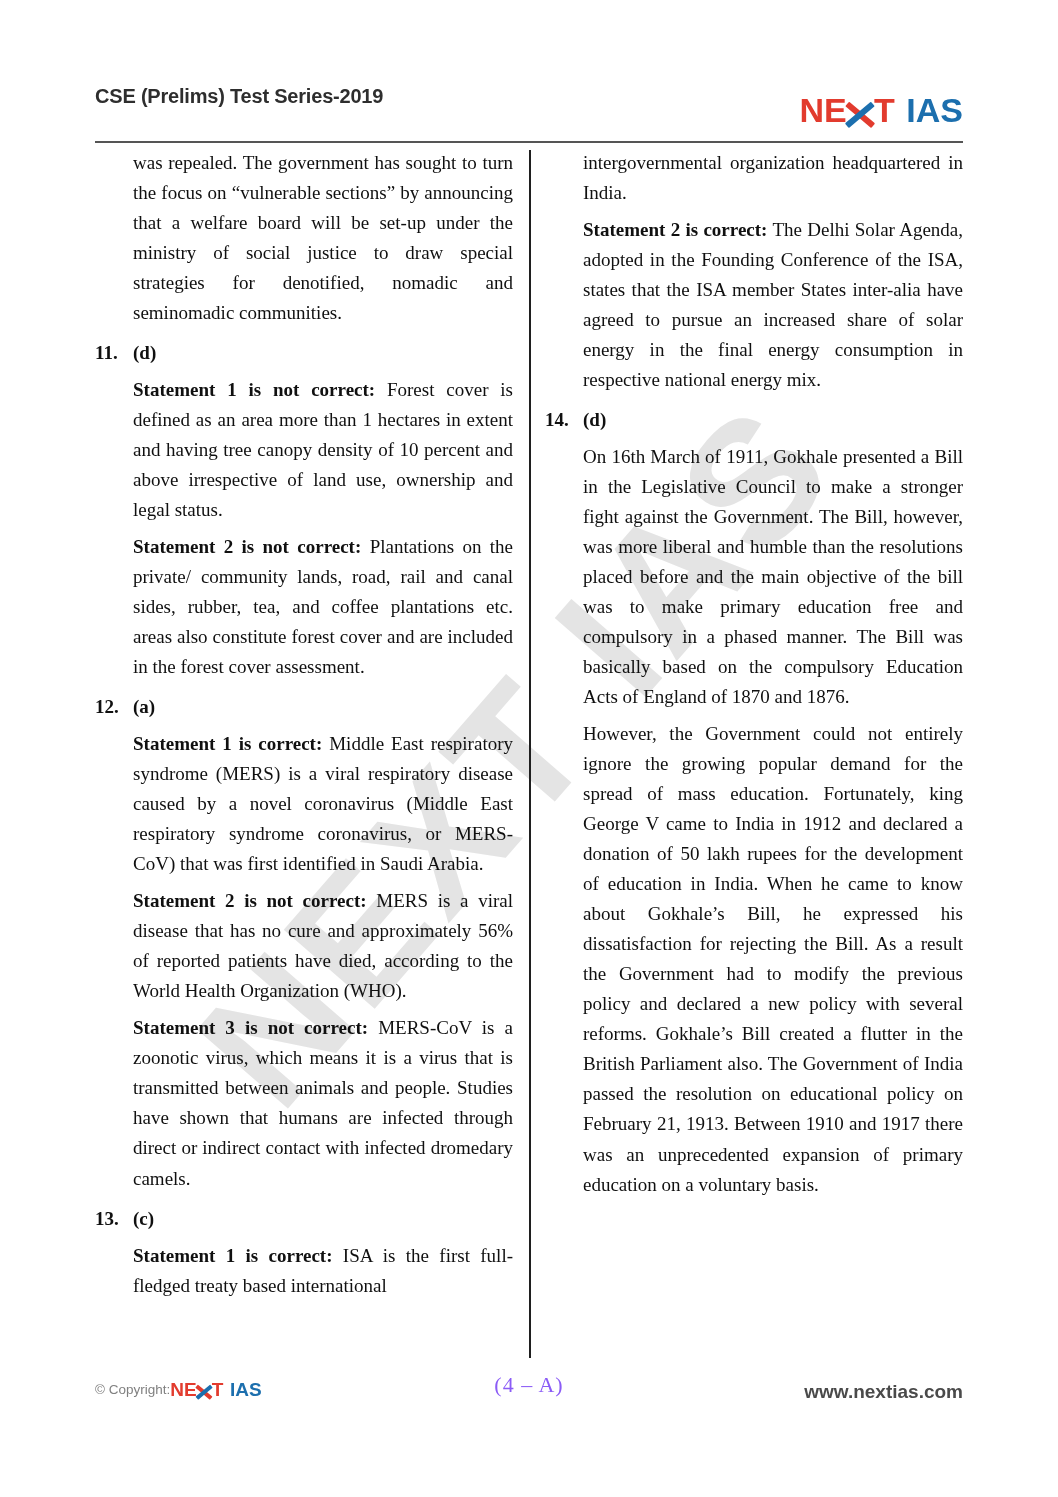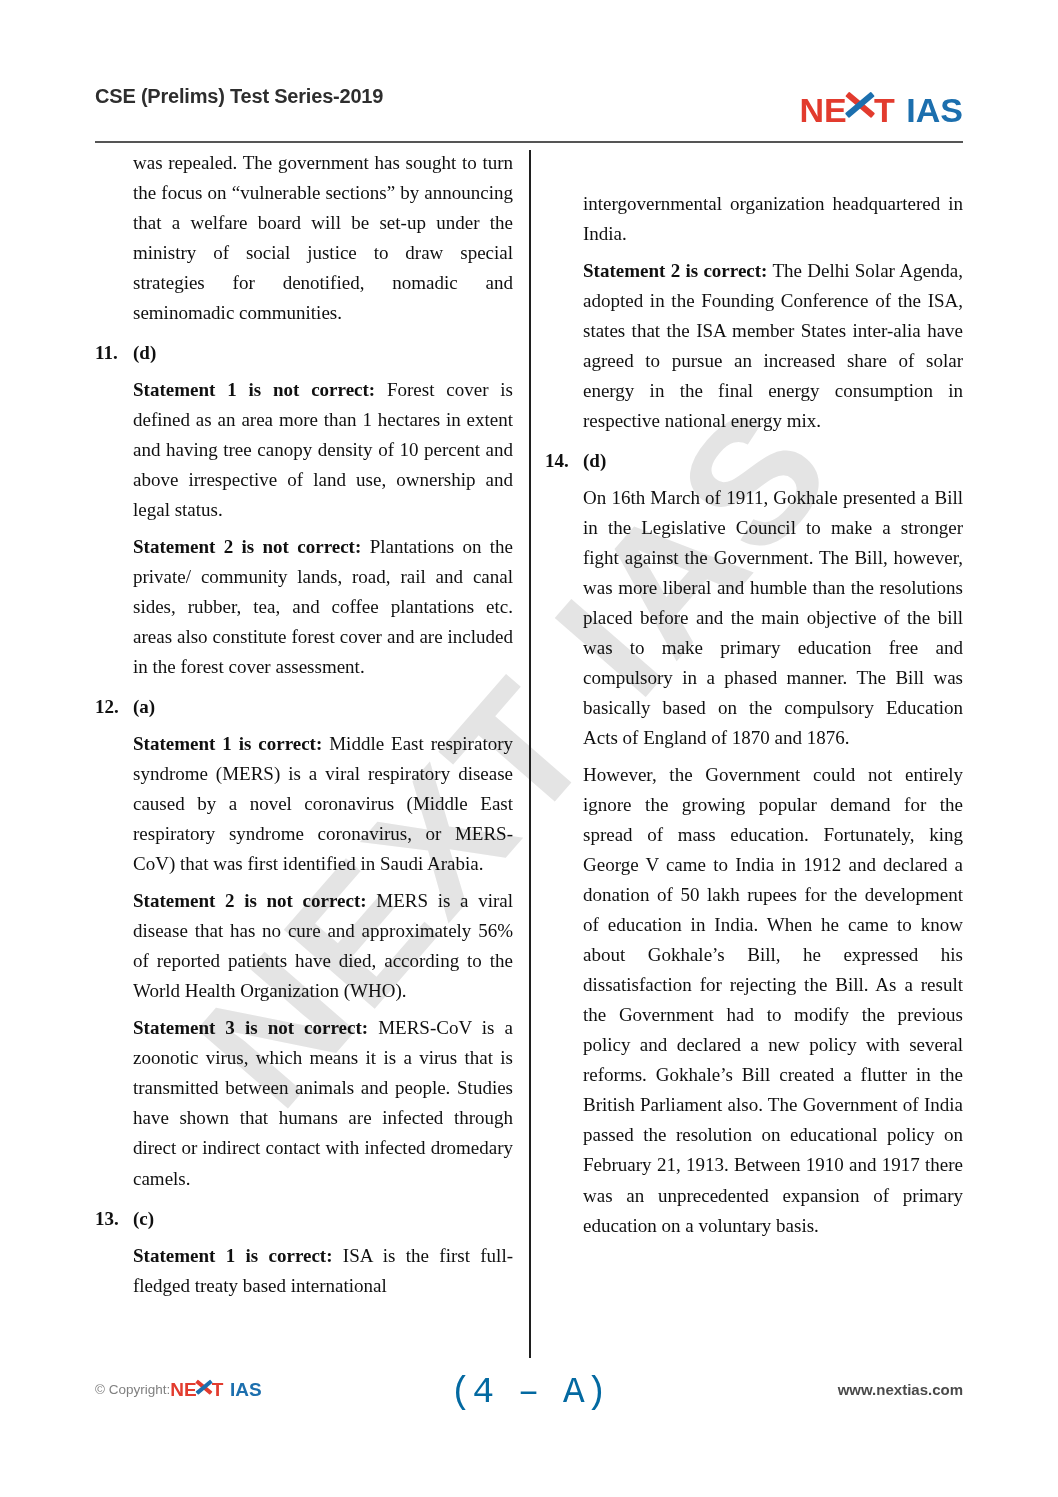--- a/index.html
+++ b/index.html
@@ -17,21 +17,21 @@
   .header-title {
     position:absolute; left:95px; top:85px; z-index:2;
     font-family:"Liberation Sans", sans-serif; font-weight:bold;
     font-size:20px; color:#2e2e2e; letter-spacing:-0.2px;
   }
   .header-rule {
     position:absolute; left:95px; top:141px; width:868px; height:2px;
     background:#555; z-index:2;
   }
   .logo {
-    display:inline-flex; align-items:flex-start;
+    display:inline-flex; align-items:flex-end;
     font-family:"Liberation Sans", sans-serif; font-weight:bold; line-height:1;
   }
   .logo .red  { color:#E23B2E; }
   .logo .blue { color:#1C6FAE; }
   .logo .ias  { margin-left:0.34em; }
   .logo-x { position:relative; display:inline-block; width:0.80em; height:0.70em; }
   .logo-x::before, .logo-x::after {
     content:""; position:absolute; left:50%; top:50%;
     width:1.0em; height:0.19em; border-radius:0.03em;
   }
@@ -42,43 +42,43 @@
 
   .col-divider {
     position:absolute; left:529px; top:150px; width:2px; height:1208px;
     background:#1f1f1f; z-index:1;
   }
   .col {
     position:absolute; top:148px; width:380px; z-index:1;
     font-size:19px; line-height:1.58;
   }
   .col-left  { left:133px; }
-  .col-right { left:583px;margin-top:41px; }
+  .col-right { left:583px; }
   .para { text-align:justify; margin:0 0 7px 0;font-family:Liberation Serif, serif; }
   .para .lead { font-weight:bold; }
   .item { position:relative; margin-top:10px; }
   .item-no { position:absolute; left:-38px; top:0; font-weight:bold;text-align:right; }
   .item-ans { font-weight:bold; margin:0 0 7px 0; }
 
   .footer { position:absolute; left:95px; top:1372px; width:868px; height:40px; z-index:2; }
   .footer-left {
     position:absolute; left:0; top:8px; display:flex; align-items:center; 
   }
   .footer-copy {
     font-family:"Liberation Sans", sans-serif; font-size:13.5px; color:#808080;
   }
   .footer-center {
     position:absolute; left:50%; top:0; transform:translateX(-50%);
-    font-family:Liberation Mono, monospace; font-size:36px; color:#0369a1;
+    font-family:Liberation Serif, serif; font-size:22px; color:#8b5cf6;
     letter-spacing:1px;
   }
   .footer-right {
     position:absolute; right:0; top:9px;
     font-family:"Liberation Sans", sans-serif; font-weight:bold;
-    font-size:15px; color:#4a4a4a;
+    font-size:19px; color:#4a4a4a;
   }
 </style>
 </head>
 <body>
 
 <div class="watermark">NEXT IAS</div>
 
 <div class="header-title">CSE (Prelims) Test Series-2019</div>
 
 <div class="logo logo-header">

